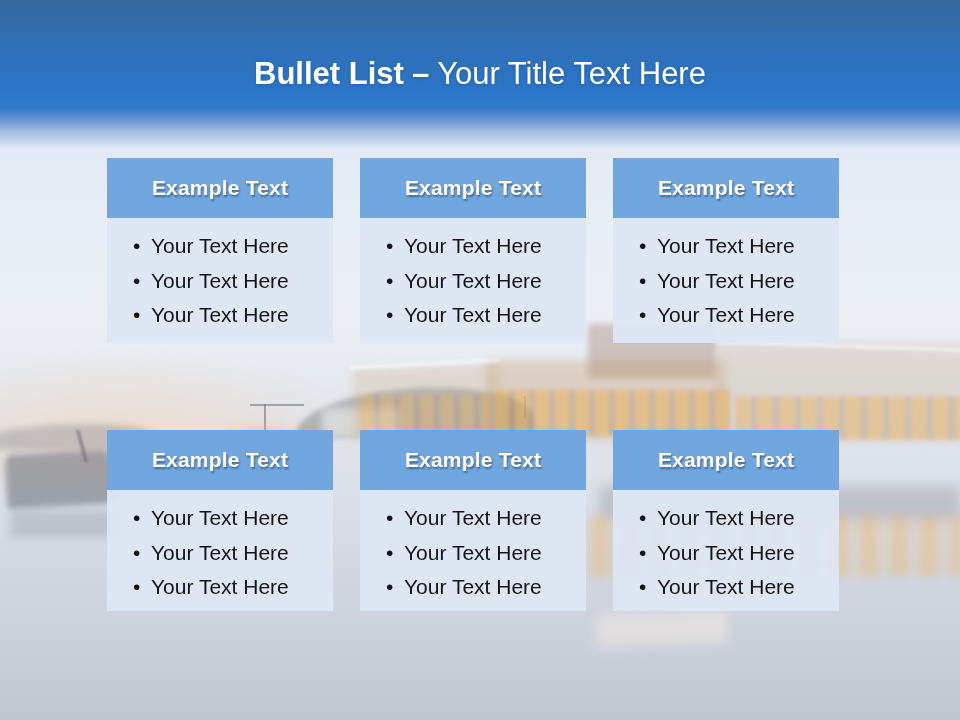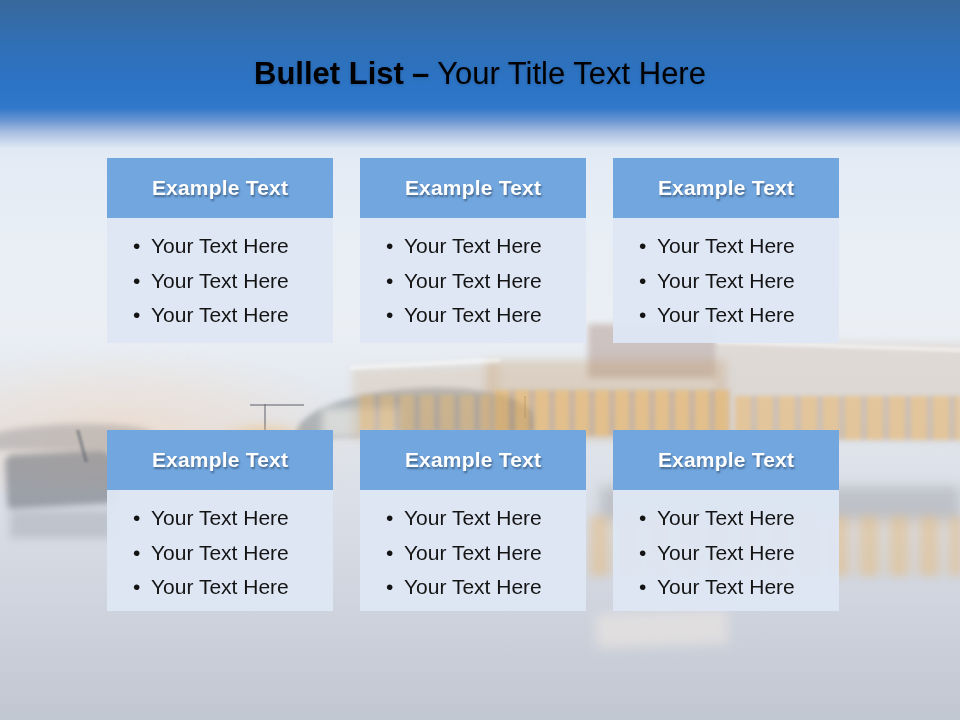--- a/index.html
+++ b/index.html
@@ -70,21 +70,21 @@
     background:repeating-linear-gradient(90deg, rgba(235,175,88,.40) 0 18px, rgba(235,175,88,.10) 18px 30px);
     filter:blur(5px);}
   .reflect-orange-left{left:214px;top:420px;width:100px;height:32px;
     background:radial-gradient(ellipse at 50% 50%, rgba(240,180,90,.5), rgba(240,180,90,0) 70%);filter:blur(3px);}
   .white-patch-bottom{left:596px;top:612px;width:132px;height:34px;background:rgba(240,234,226,.55);
     transform:rotate(-2deg);filter:blur(6px);}
 
   
   .slide-title{
     position:absolute;top:54px;left:0;right:0;text-align:center;
-    color:#000000;font-size:31px;line-height:40px;
+    color:#ffffff;font-size:31px;line-height:40px;
     text-shadow:0 1px 3px rgba(20,40,70,.25);white-space:nowrap;
   }
   .t-bold{font-weight:bold;}
   .t-sep{font-weight:bold;margin:0 8px;}
   .t-rest{font-weight:normal;}
 
   
   .row{position:absolute;left:107px;width:733px;display:flex;gap:27px;}
   .row-top{top:158px;}
   .row-bottom{top:430px;}

